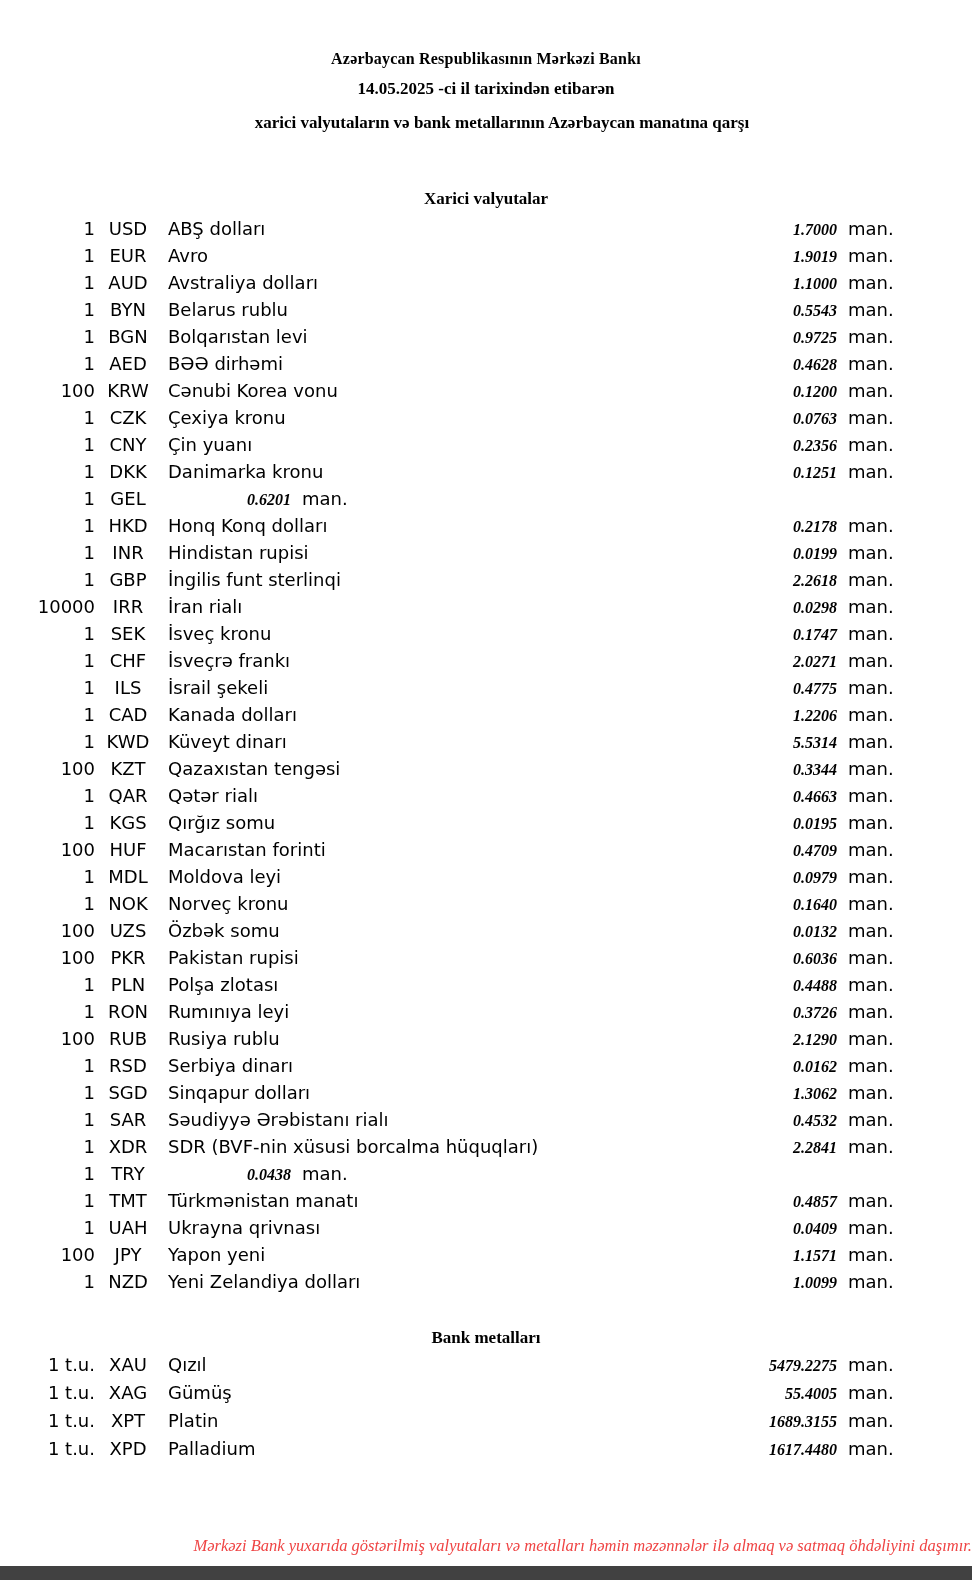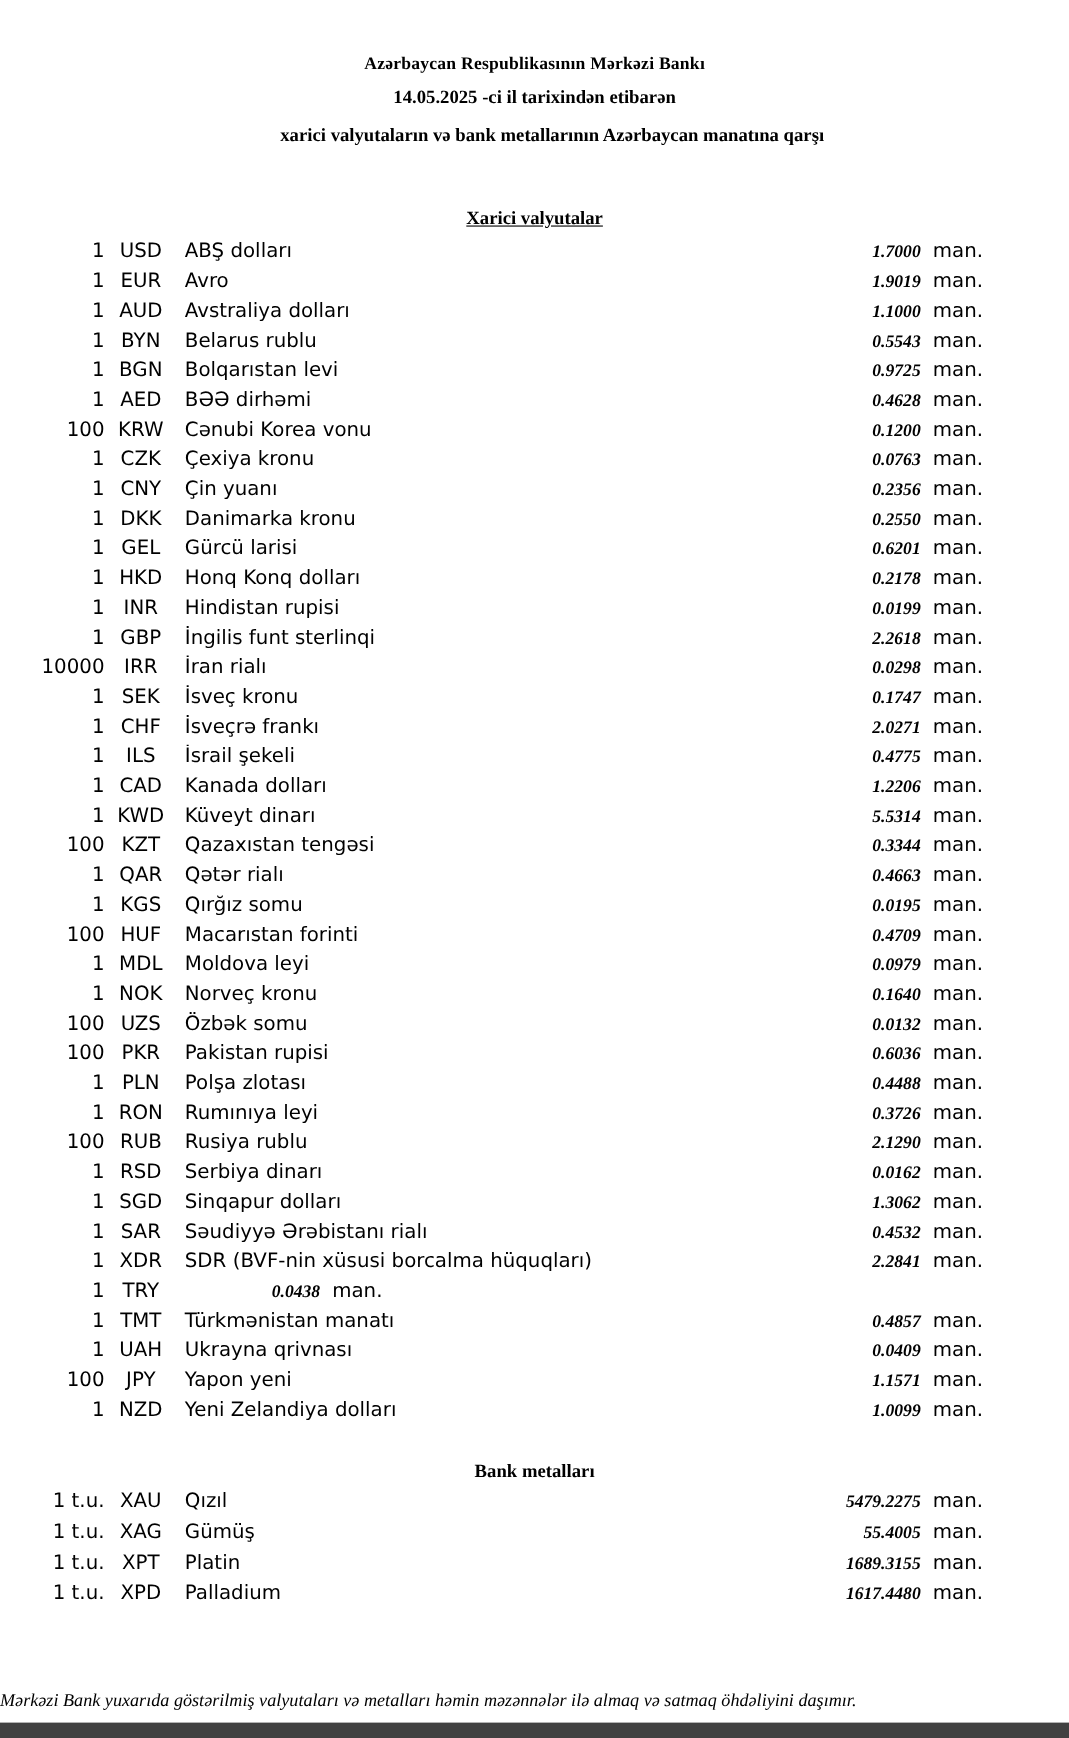--- a/index.html
+++ b/index.html
@@ -34,21 +34,21 @@
     font-size: 17px;
     margin-top: 14px;
     padding-left: 32px;
   }
   .section-title {
     text-align: center;
     font-family: "Liberation Serif", serif;
     font-weight: bold;
     font-size: 17px;
   }
-  .section-title.currencies { margin-top: 56px; margin-bottom: 9px; text-decoration: underline; }
+  .section-title.currencies { margin-top: 56px; margin-bottom: 9px; }
   .section-title.metals { margin-top: 30px; margin-bottom: 6px; }
   .rows { width: 100%; }
   .rate-row {
     display: flex;
     align-items: baseline;
     height: 27px;
     padding-right: 72px;
     box-sizing: border-box;
   }
   .qty {
@@ -86,25 +86,25 @@
     padding-left: 11px;
     font-size: 18px;
     flex: 0 0 auto;
   }
   .metal-rows .rate-row { height: 28px; }
   .footer-note {
     position: absolute;
     left: 0;
     right: 0;
     bottom: 24px;
-    text-align: left;
+    text-align: right;
     font-family: "Liberation Serif", serif;
     font-style: italic;
     font-size: 16.5px;
-    color: #000000;
+    color: #ef4444;
   }
   .bottom-bar {
     position: absolute;
     left: 0;
     right: 0;
     bottom: 0;
     height: 14px;
     background: #414141;
   }
 </style>
@@ -178,27 +178,26 @@
         <span class="qty">1</span>
         <span class="code">CNY</span>
         <span class="name">Çin yuanı</span>
         <span class="rate">0.2356</span>
         <span class="unit">man.</span>
       </div>
       <div class="rate-row">
         <span class="qty">1</span>
         <span class="code">DKK</span>
         <span class="name">Danimarka kronu</span>
-        <span class="rate">0.2550</span>
+        <span class="rate">0.1251</span>
         <span class="unit">man.</span>
       </div>
       <div class="rate-row">
         <span class="qty">1</span>
         <span class="code">GEL</span>
-        <span class="name">Gürcü larisi</span>
         <span class="rate">0.6201</span>
         <span class="unit">man.</span>
       </div>
       <div class="rate-row">
         <span class="qty">1</span>
         <span class="code">HKD</span>
         <span class="name">Honq Konq dolları</span>
         <span class="rate">0.2178</span>
         <span class="unit">man.</span>
       </div>

